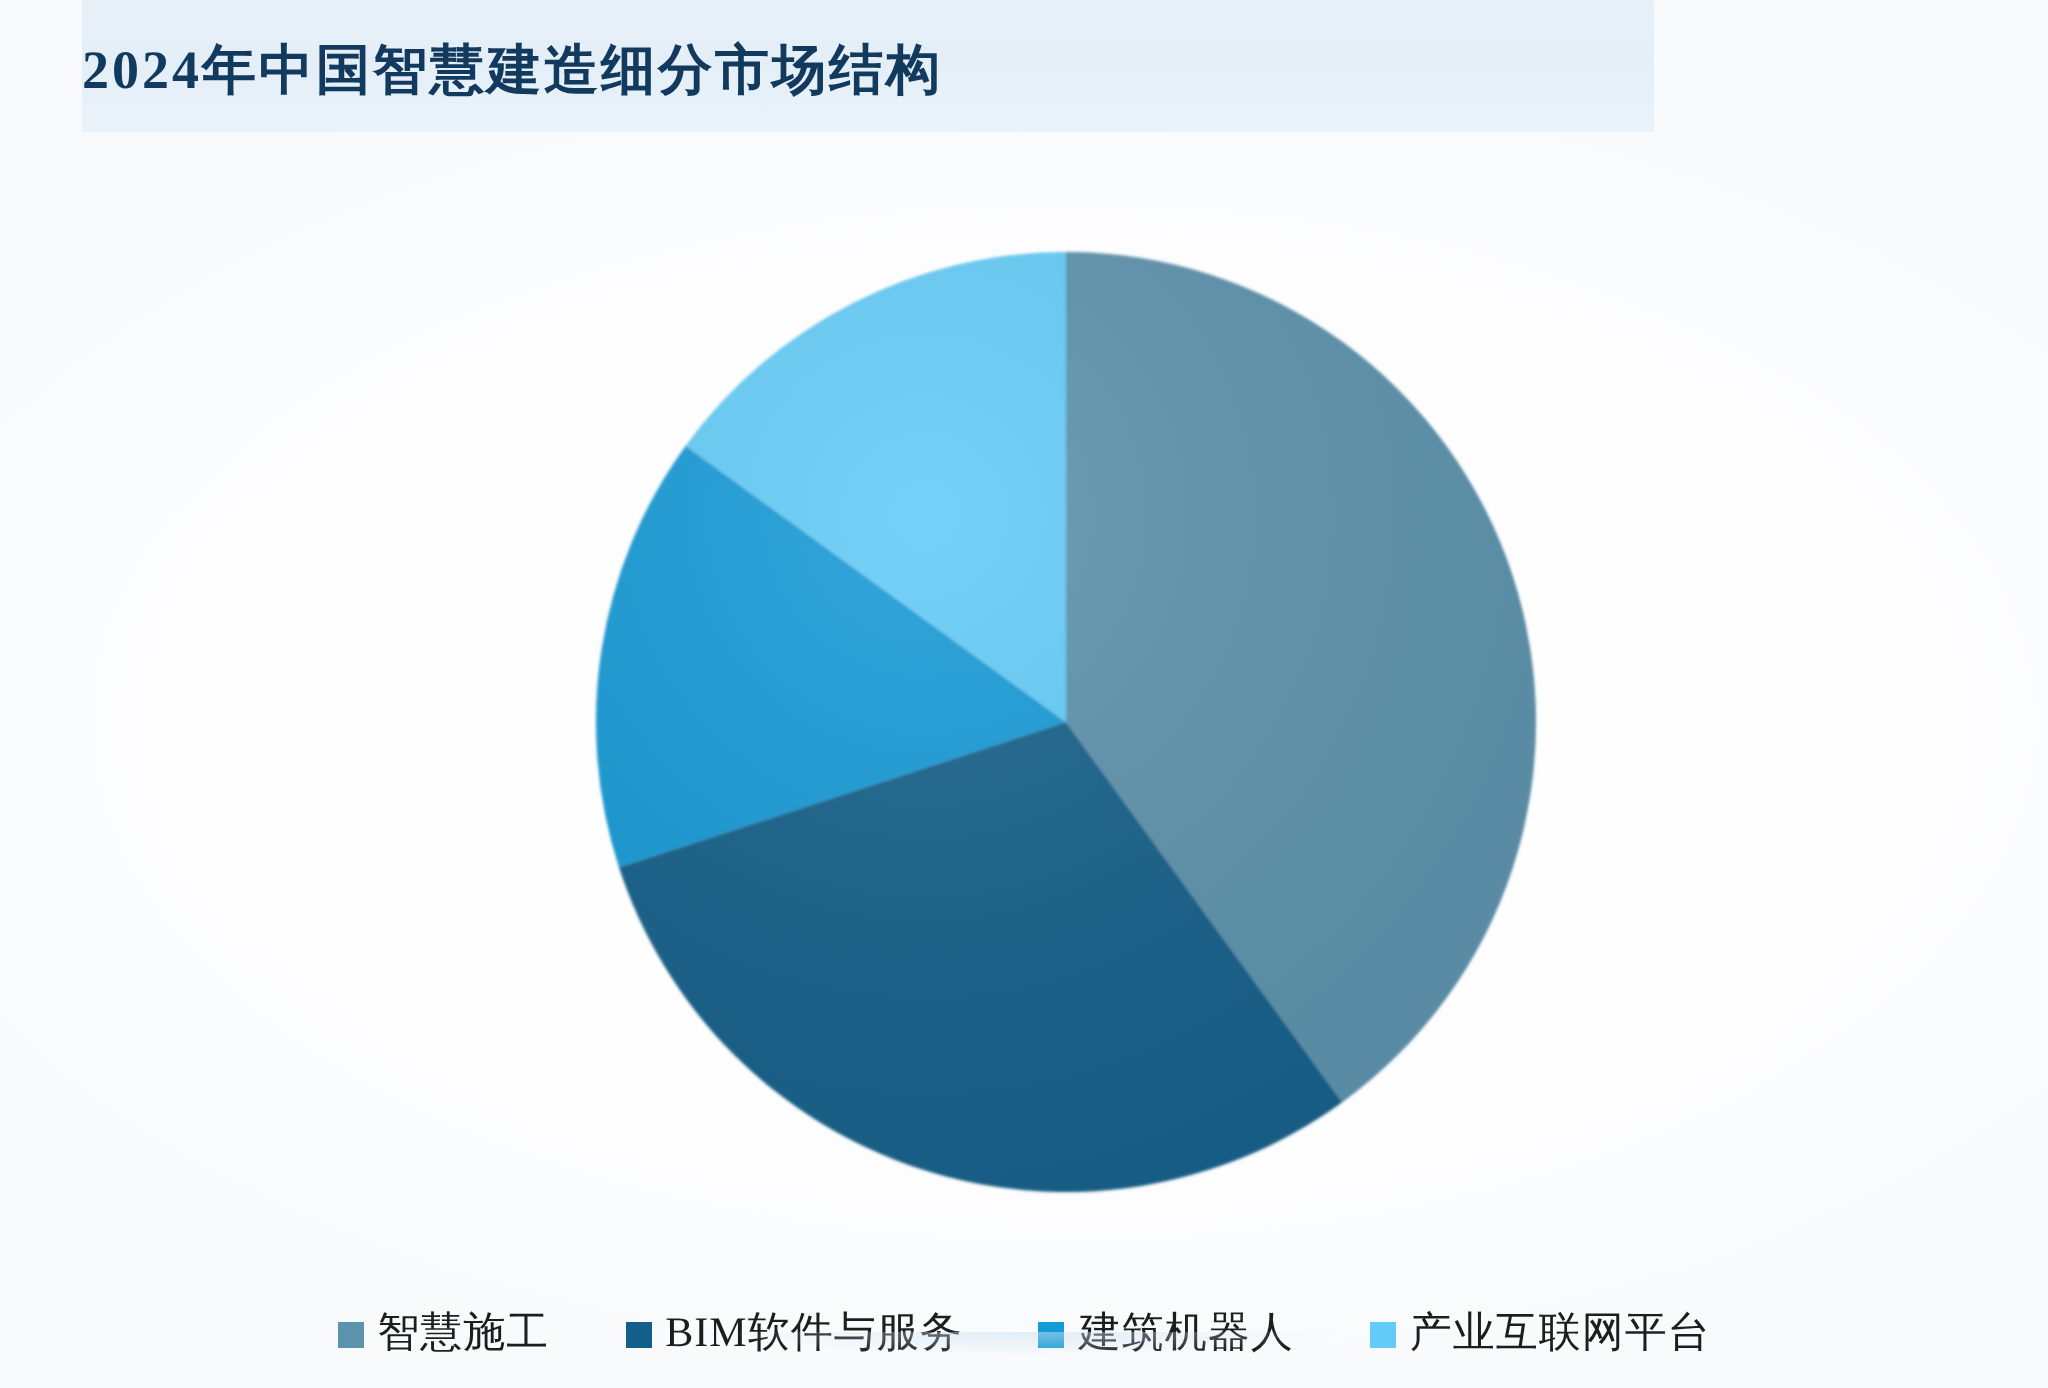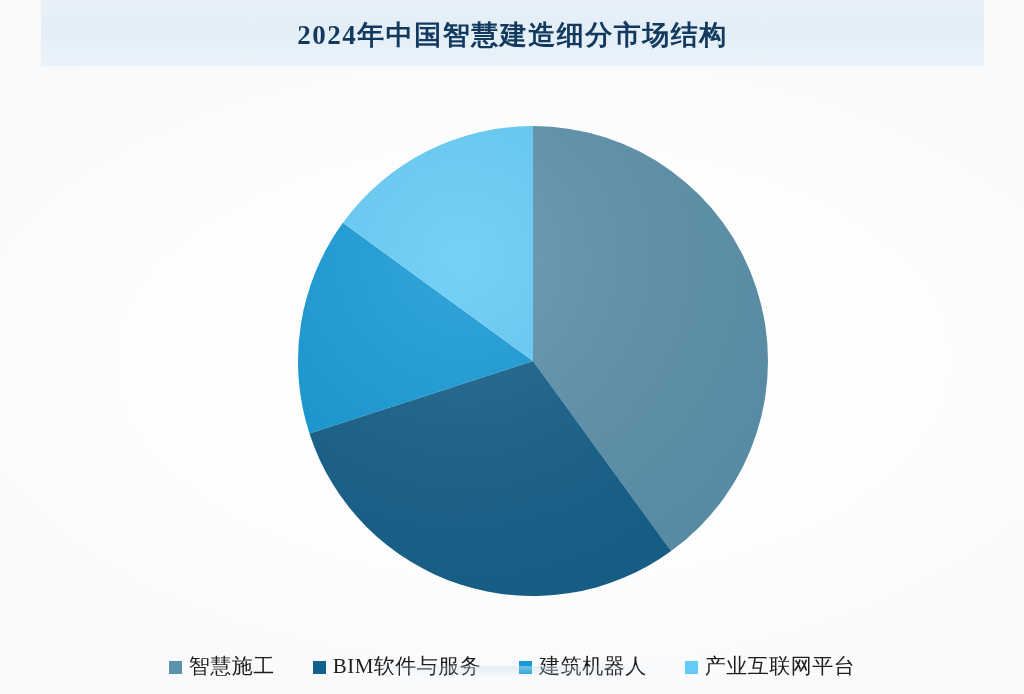--- a/index.html
+++ b/index.html
@@ -31,26 +31,26 @@
     background:
       radial-gradient(ellipse 70% 55% at 52% 52%, #ffffff 0%, #fdfdfe 58%, #f7f9fb 100%);
     pointer-events: none;
   }
 
   
   .title-banner {
     position: absolute;
     left: 41px;
     top: 0px;
-    width: 943px;
+    width: 786px;
     height: 66px;
     background: linear-gradient(180deg, #e8f1f8 0%, #e4eef7 45%, #eaf3fa 100%);
     display: flex;
     align-items: center;
-    justify-content: center;
+    justify-content: flex-start;
   }
   .title-text {
     font-family: "Liberation Serif", "DejaVu Serif", serif;
     font-size: 27px;
     font-weight: bold;
     letter-spacing: 1.5px;
     color: #123a5e;
     white-space: nowrap;
     line-height: 1;
     margin-top: 4px;

